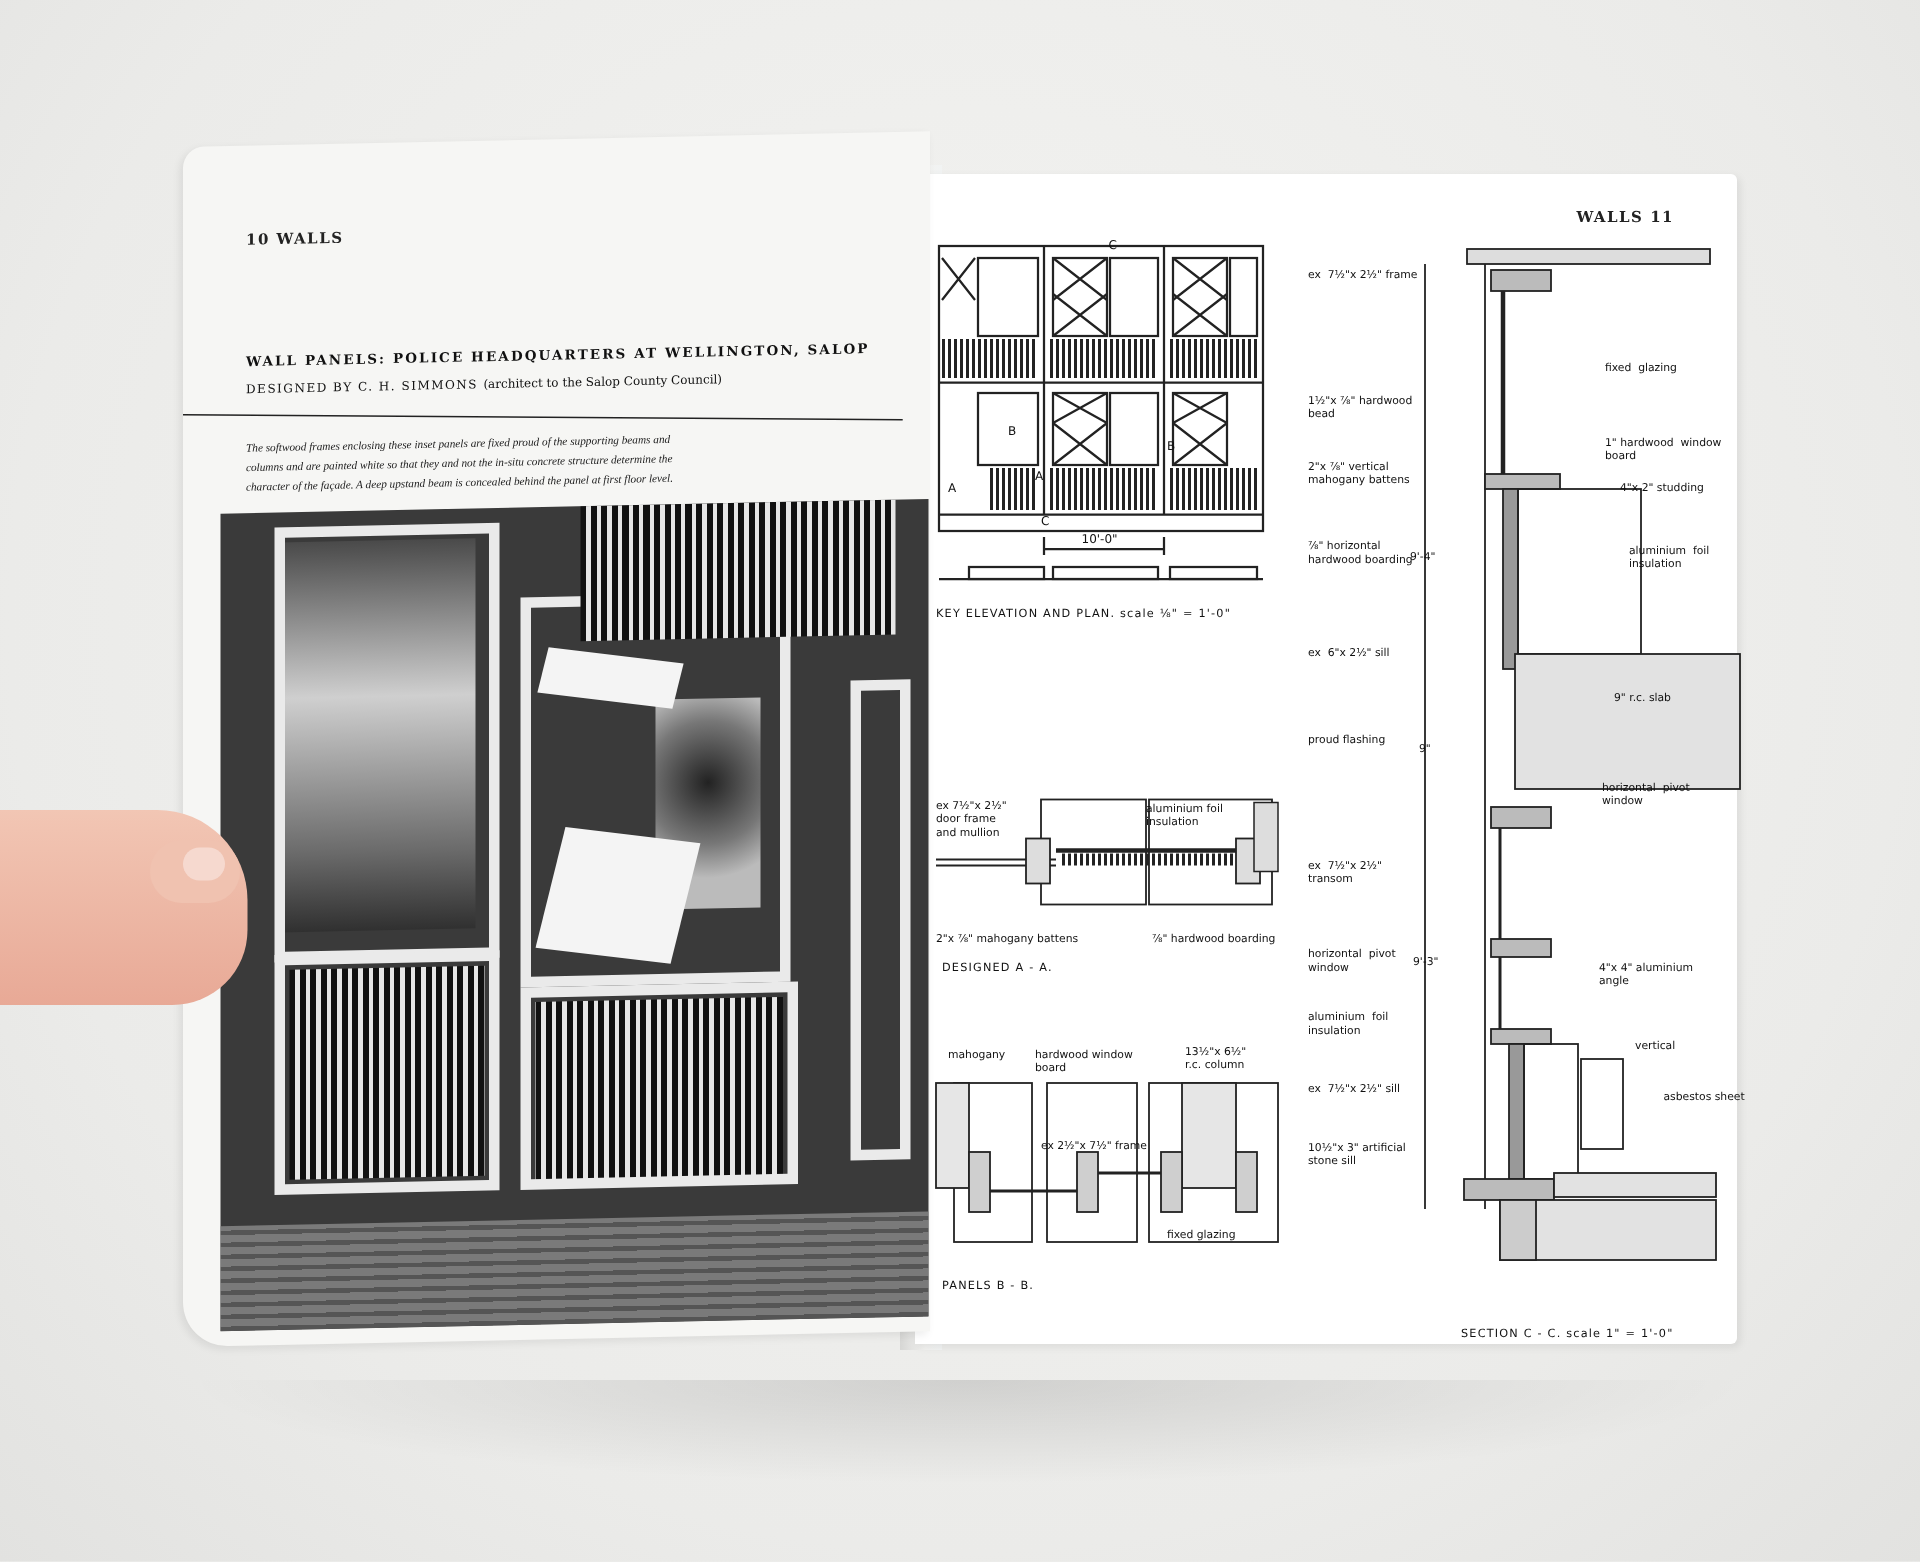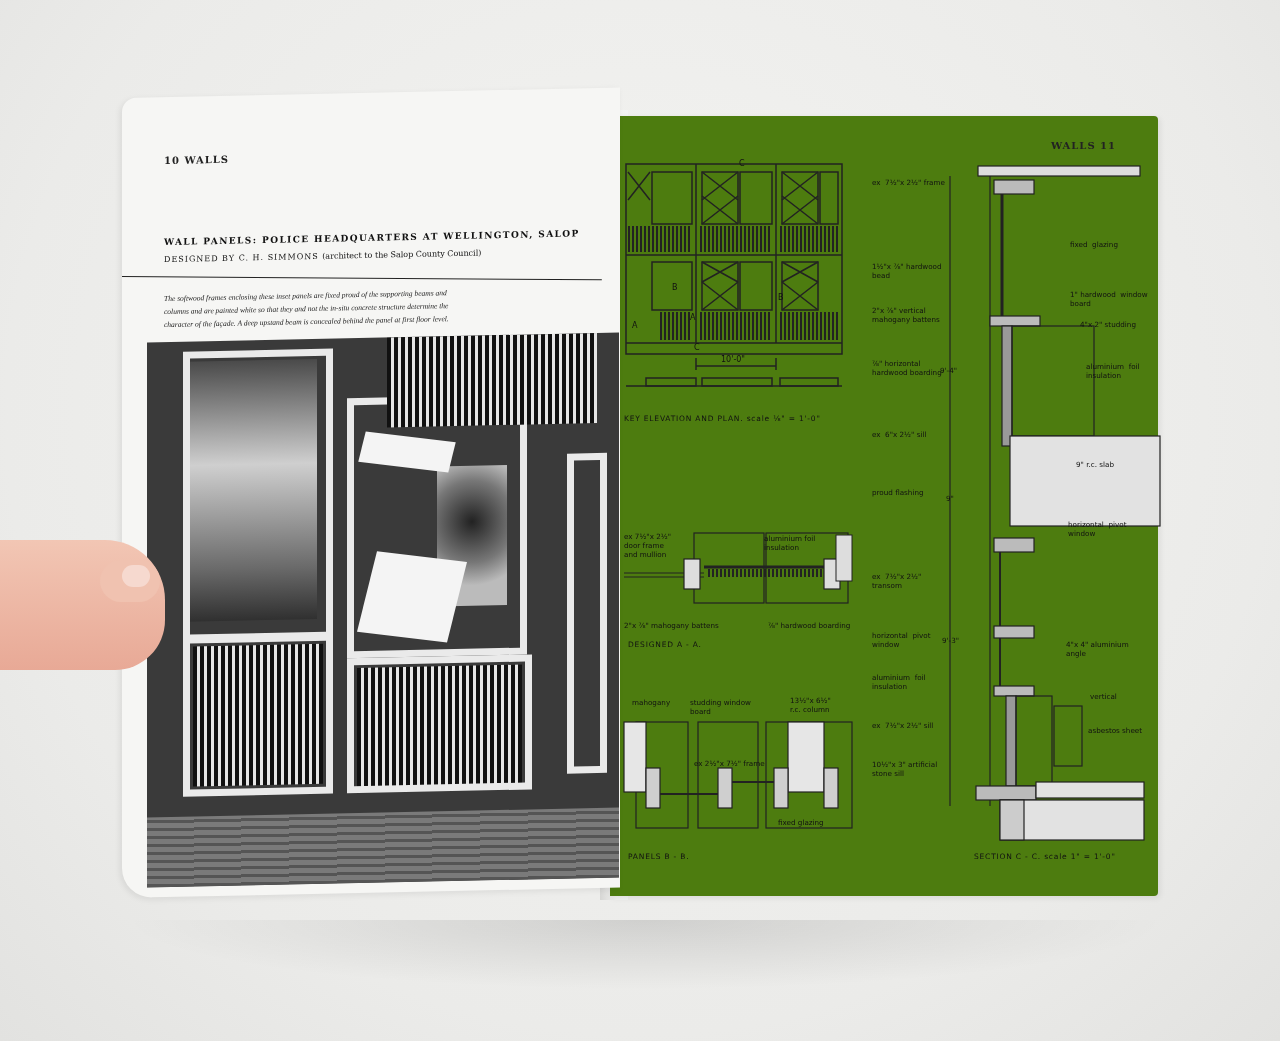--- a/index.html
+++ b/index.html
@@ -20,21 +20,21 @@
   .ph-frame{position:absolute;border:7px solid #eaeaea;box-sizing:border-box}
   .ph-slats{position:absolute;background:repeating-linear-gradient(90deg,#111 0 4px,#e6e6e6 4px 7px)}
   .ph-panel{position:absolute;background:#f4f4f4;transform:skew(-14deg,8deg)}
   .ph-tree{position:absolute;background:radial-gradient(circle at 50% 40%,#222 0,#777 45%,#bbb 70%)}
   .ph-brick{position:absolute;left:0;bottom:0;width:100%;height:70px;background:repeating-linear-gradient(0deg,#555 0 3px,#7a7a7a 3px 8px)}
   
   .hand{position:absolute;left:0;top:540px;width:165px;height:130px;background:linear-gradient(180deg,#f2c6b4,#e8a996);border-radius:0 60px 50px 0}
   .thumb{position:absolute;left:100px;top:560px;width:60px;height:42px;background:#f0c2b0;border-radius:30px;}
   .nail{position:absolute;left:122px;top:565px;width:28px;height:22px;background:#f6d9cf;border-radius:12px}
   
-  .right-page{position:absolute;left:610px;top:116px;width:548px;height:780px;background:#4d7c0f;border-radius:0 4px 4px 0;box-shadow:2px 2px 6px rgba(0,0,0,.08)}
+  .right-page{position:absolute;left:610px;top:116px;width:548px;height:780px;background:#ffffff;border-radius:0 4px 4px 0;box-shadow:2px 2px 6px rgba(0,0,0,.08)}
   .gutter{position:absolute;left:600px;top:110px;width:28px;height:790px;background:linear-gradient(90deg,#d6d6d4,#f2f2f0 60%,#f1f3f3)}
   .folio-r{position:absolute;right:42px;top:24px;font-family:"DejaVu Serif",serif;font-size:10px;font-weight:bold;letter-spacing:1px;color:#222}
   .lbl{position:absolute;font-family:"DejaVu Sans",sans-serif;font-size:7.2px;line-height:9px;color:#111;white-space:pre}
   .cap{position:absolute;font-family:"DejaVu Sans",sans-serif;font-size:7.5px;letter-spacing:.8px;color:#111;white-space:nowrap}
   svg{position:absolute;overflow:visible}
 </style>
 </head>
 <body>
 
 <div class="wall"></div>
@@ -87,21 +87,21 @@
     <rect x="76" y="152" width="72" height="28" fill="url(#slat)"></rect>
     <rect x="156" y="152" width="60" height="28" fill="url(#slat)"></rect>
     <text x="97" y="202" font-size="8" font-family="DejaVu Sans" fill="#111">10'-0"</text>
     <text x="115" y="6" font-size="8" font-family="DejaVu Sans" fill="#111">C</text>
     <text x="70" y="190" font-size="8" font-family="DejaVu Sans" fill="#111">C</text>
     <text x="48" y="130" font-size="8" font-family="DejaVu Sans" fill="#111">B</text>
     <text x="154" y="140" font-size="8" font-family="DejaVu Sans" fill="#111">B</text>
     <text x="8" y="168" font-size="8" font-family="DejaVu Sans" fill="#111">A</text>
     <text x="66" y="160" font-size="8" font-family="DejaVu Sans" fill="#111">A</text>
   </svg>
-  <div class="cap" style="left:14px;top:298px">KEY ELEVATION AND PLAN. scale ⅛" = 1'-0"</div>
+  <div class="cap" style="left:14px;top:288px">KEY ELEVATION AND PLAN. scale ⅛" = 1'-0"</div>
 
   <svg style="left:14px;top:415px" width="230" height="80" viewBox="0 0 230 80">
     <g stroke="#222" fill="none" stroke-width="1.2">
       <rect x="70" y="2" width="70" height="70"></rect>
         <rect x="142" y="2" width="82" height="70"></rect>
       <line x1="0" y1="42" x2="80" y2="42"></line>
         <line x1="0" y1="46" x2="80" y2="46"></line>
       <rect x="60" y="28" width="16" height="30" fill="#ddd"></rect>
       <rect x="200" y="28" width="16" height="30" fill="#ddd"></rect>
       <line x1="80" y1="36" x2="200" y2="36" stroke-width="3"></line>
@@ -127,21 +127,21 @@
       <rect x="164" y="2" width="36" height="70" fill="#e6e6e6"></rect>
       <rect x="22" y="48" width="14" height="40" fill="#cfcfcf"></rect>
       <rect x="94" y="48" width="14" height="40" fill="#cfcfcf"></rect>
       <rect x="150" y="48" width="14" height="40" fill="#cfcfcf"></rect>
       <rect x="200" y="48" width="14" height="40" fill="#cfcfcf"></rect>
       <line x1="36" y1="74" x2="94" y2="74" stroke-width="2"></line>
       <line x1="108" y1="62" x2="150" y2="62" stroke-width="2"></line>
     </g>
   </svg>
   <div class="lbl" style="left:22px;top:582px">mahogany</div>
-  <div class="lbl" style="left:80px;top:582px">studding window
+  <div class="lbl" style="left:80px;top:582px">hardwood window
 board</div>
   <div class="lbl" style="left:180px;top:580px">13½"x 6½"
 r.c. column</div>
   <div class="lbl" style="left:84px;top:643px">ex 2½"x 7½" frame</div>
   <div class="lbl" style="left:168px;top:702px">fixed glazing</div>
   <div class="cap" style="left:18px;top:736px">PANELS  B - B.</div>
 
   <svg style="left:320px;top:50px" width="230" height="680" viewBox="0 0 230 680">
     <g stroke="#222" fill="none" stroke-width="1.2">
       <line x1="20" y1="10" x2="20" y2="640"></line>
@@ -194,22 +194,22 @@
 board</div>
   <div class="lbl" style="left:470px;top:204px">4"x 2" studding</div>
   <div class="lbl" style="left:476px;top:246px">aluminium  foil
 insulation</div>
   <div class="lbl" style="left:466px;top:344px">9" r.c. slab</div>
   <div class="lbl" style="left:458px;top:404px">horizontal  pivot
 window</div>
   <div class="lbl" style="left:456px;top:524px">4"x 4" aluminium
 angle</div>
   <div class="lbl" style="left:480px;top:576px">vertical</div>
-  <div class="lbl" style="left:478px;top:610px">asbestos sheet</div>
-  <div class="cap" style="left:364px;top:736px">SECTION  C - C.  scale 1" = 1'-0"</div>
+  <div class="lbl" style="left:499px;top:610px">asbestos sheet</div>
+  <div class="cap" style="left:364px;top:768px">SECTION  C - C.  scale 1" = 1'-0"</div>
 </div>
 
 <div class="left-page">
   <div class="lp-inner">
     <div class="folio-l">10 WALLS</div>
     <div class="title">WALL PANELS: POLICE HEADQUARTERS AT WELLINGTON, SALOP</div>
     <div class="byline">
       <span>DESIGNED BY C. H. SIMMONS</span>
       <span class="small">(architect to the Salop County Council)</span>
     </div>

